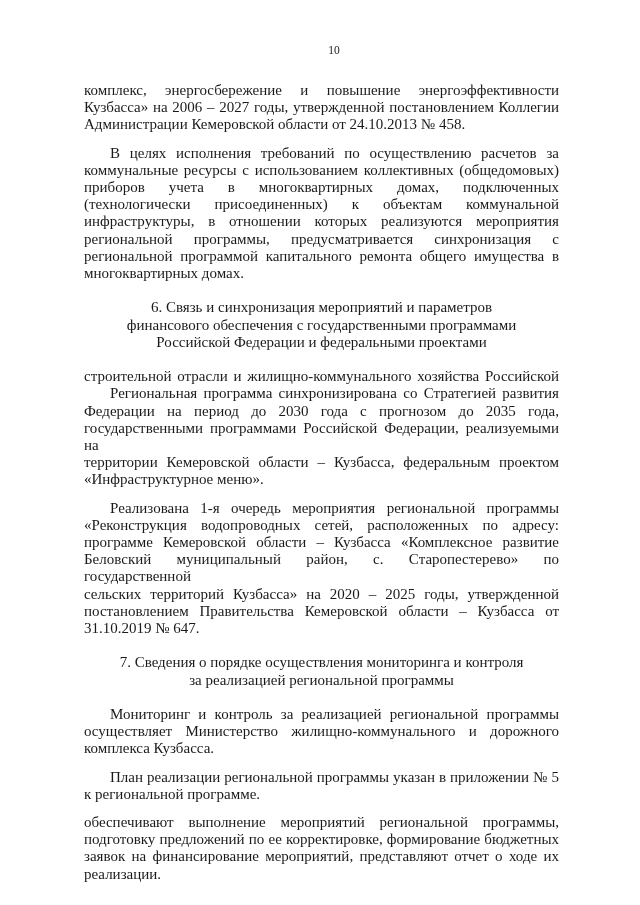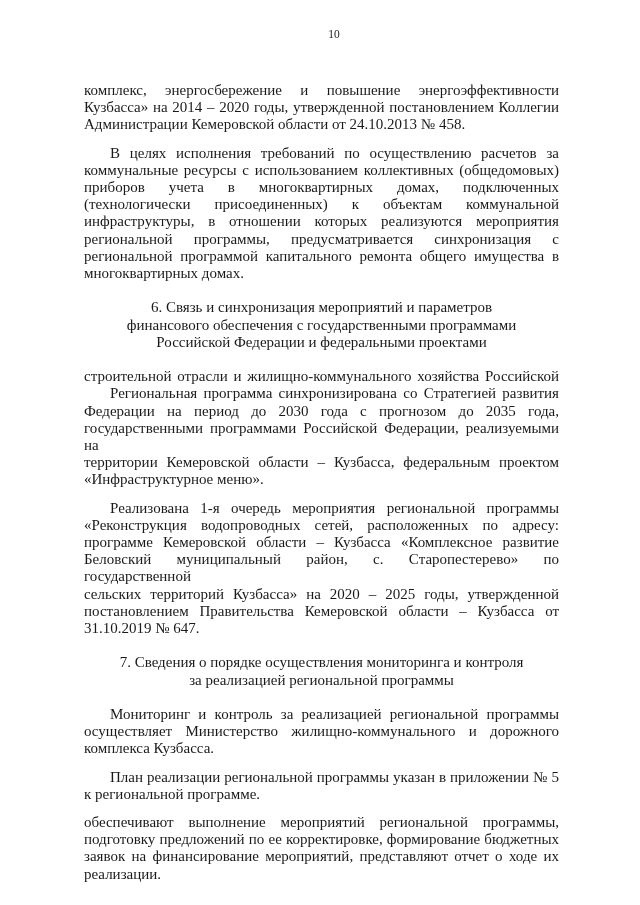--- a/index.html
+++ b/index.html
@@ -11,21 +11,21 @@
     position: relative;
     width: 640px;
     height: 905px;
     background: #ffffff;
     color: #1a1a1a;
     font-family: "Liberation Serif", "DejaVu Serif", serif;
     overflow: hidden;
   }
   .page-number {
     position: absolute;
-    top: 28px;
+    top: 44px;
     left: 0;
     width: 640px;
     padding-left: 28px;
     box-sizing: border-box;
     text-align: center;
     font-size: 11.5px;
     line-height: 13px;
   }
   .body-text {
     position: absolute;
@@ -64,21 +64,21 @@
 <body>
 
 <div class="doc-page">
 
   <div class="page-number">10</div>
 
   <div class="body-text">
 
     <p class="para">
       <span class="ln">комплекс, энергосбережение и повышение энергоэффективности</span>
-      <span class="ln">Кузбасса» на 2014 – 2020 годы, утвержденной постановлением Коллегии</span>
+      <span class="ln">Кузбасса» на 2006 – 2027 годы, утвержденной постановлением Коллегии</span>
       <span class="ln last">Администрации Кемеровской области от 24.10.2013 № 458.</span>
     </p>
 
     <p class="para">
       <span class="ln indent">В целях исполнения требований по осуществлению расчетов за</span>
       <span class="ln">коммунальные ресурсы с использованием коллективных (общедомовых)</span>
       <span class="ln">приборов учета в многоквартирных домах, подключенных</span>
       <span class="ln">(технологически присоединенных) к объектам коммунальной</span>
       <span class="ln">инфраструктуры, в отношении которых реализуются мероприятия</span>
       <span class="ln">региональной программы, предусматривается синхронизация с</span>

